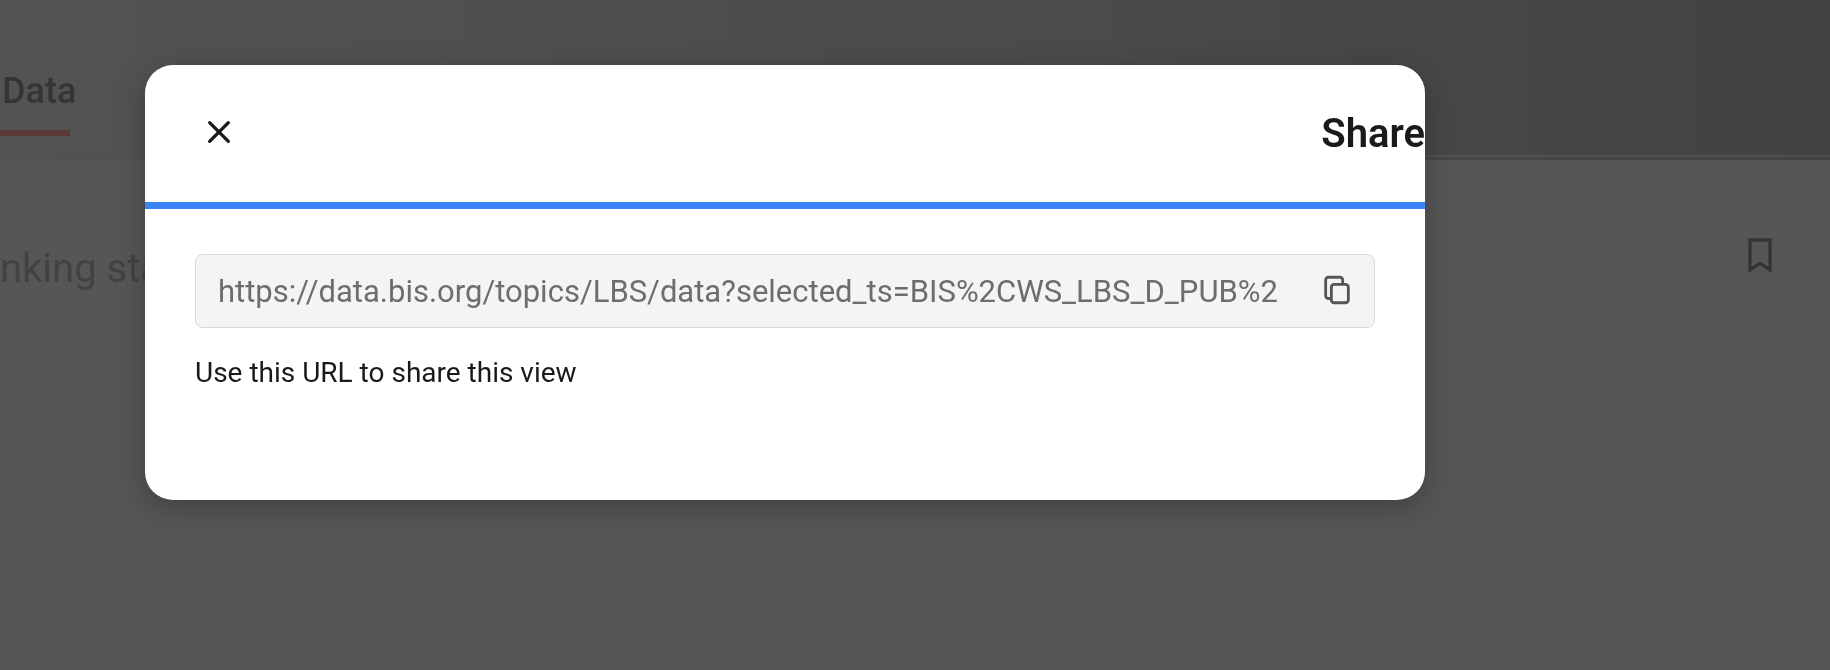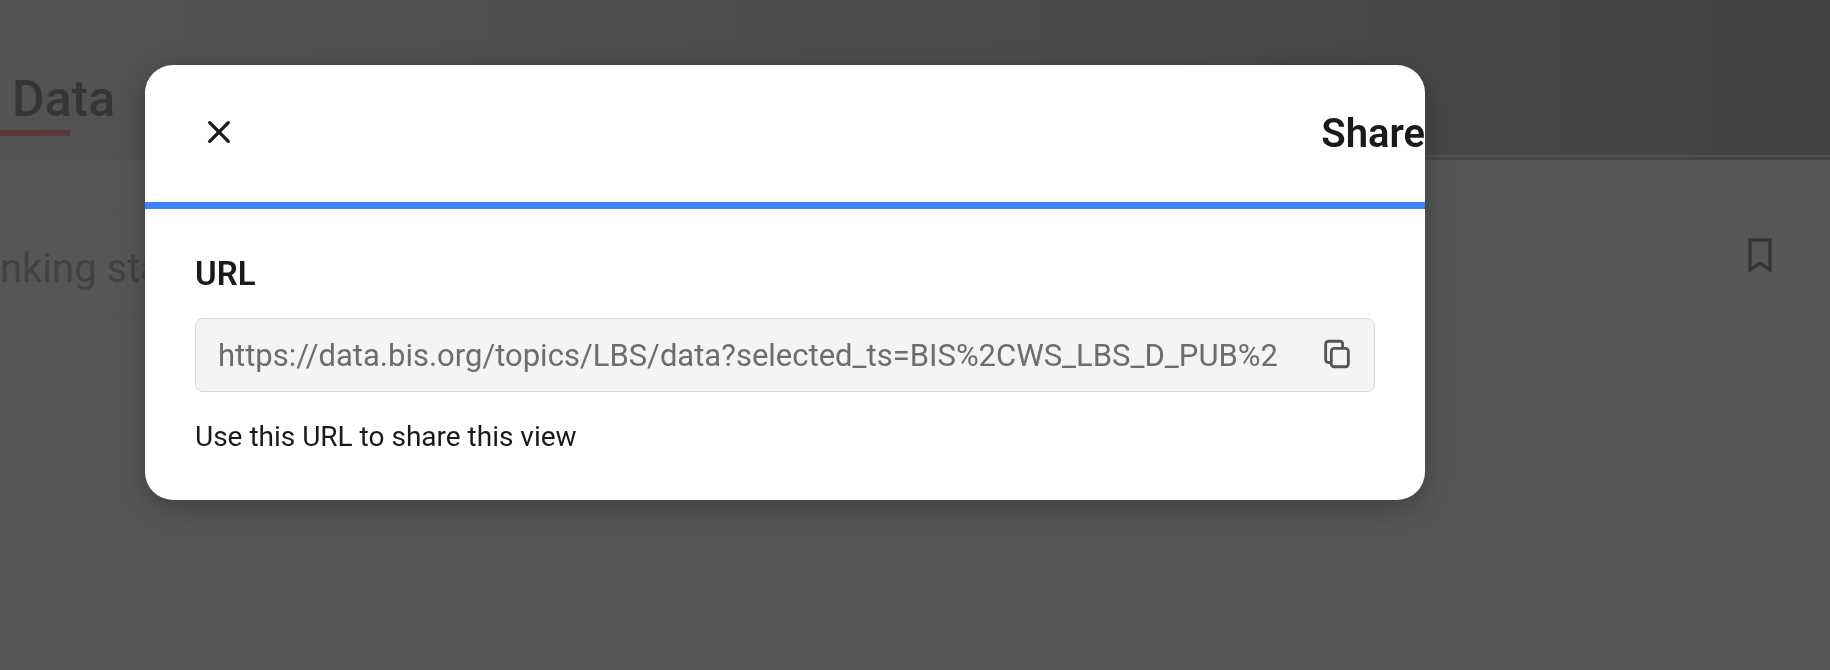--- a/index.html
+++ b/index.html
@@ -15,24 +15,24 @@
       position: absolute;
       top: 0; left: 0; right: 0;
       height: 160px;
       background: linear-gradient(90deg, #6f6f6f 0%, #5d5d5d 60%, #4a4a4a 100%);
     }
     
     .bg-tab {
       position: absolute;
       left: 0;
       top: 70px;
-      font-size: 50px;
+      font-size: 36px;
       font-weight: 500;
       color: #2e2e2e;
-      padding-left: 12px;
+      padding-left: 2px;
     }
     .bg-tab-underline {
       position: absolute;
       left: 0; top: 130px;
       width: 70px; height: 6px;
       background: #7a3434;
     }
     .bg-div1 {
       position: absolute;
       left: 0; right: 0; top: 155px;
@@ -193,21 +193,20 @@
       <span>
         <svg viewBox="0 0 24 24" fill="none" stroke="currentColor" stroke-width="2.5" stroke-linecap="round">
           <line x1="5" y1="5" x2="19" y2="19"></line>
           <line x1="19" y1="5" x2="5" y2="19"></line>
         </svg>
       </span>
     </button>
     <div class="modal-title">Share</div>
   </div>
   <div class="modal-body">
-    <div class="field-label">URL</div>
     <div class="url-row">
       <input class="url-input" type="text" readonly="" value="https://data.bis.org/topics/LBS/data?selected_ts=BIS%2CWS_LBS_D_PUB%2C1." style="">
       <button class="copy-btn">
         <span>
           <svg viewBox="0 0 24 24" fill="none" stroke="currentColor" stroke-width="2" stroke-linejoin="round">
             <rect x="8" y="8" width="12" height="13" rx="2"></rect>
             <path d="M16 8V5a2 2 0 0 0-2-2H6a2 2 0 0 0-2 2v11a2 2 0 0 0 2 2h2"></path>
           </svg>
         </span>
       </button>

